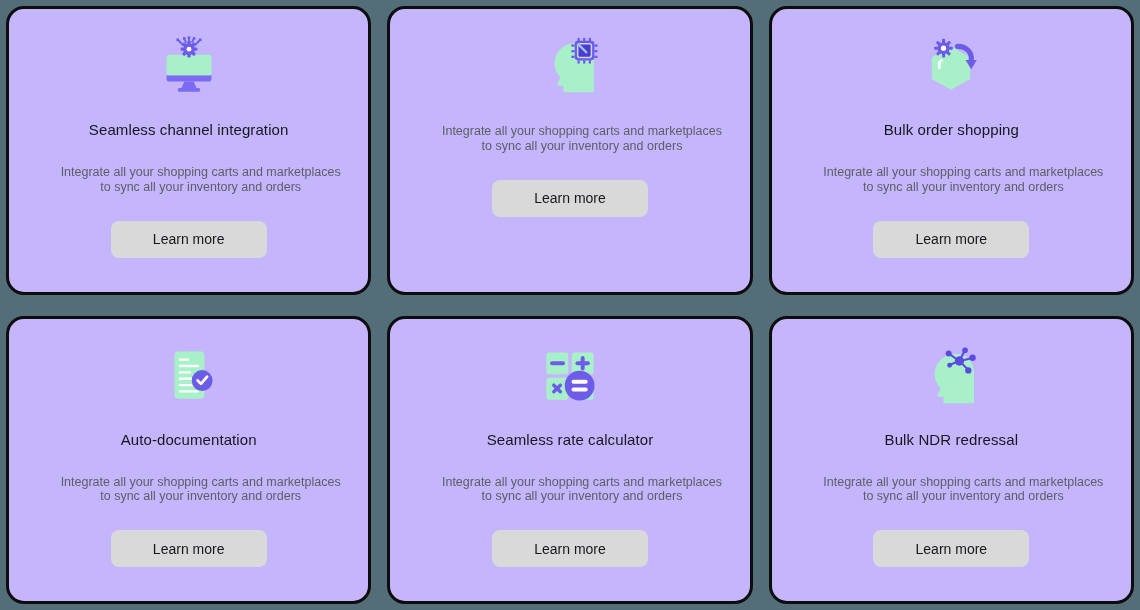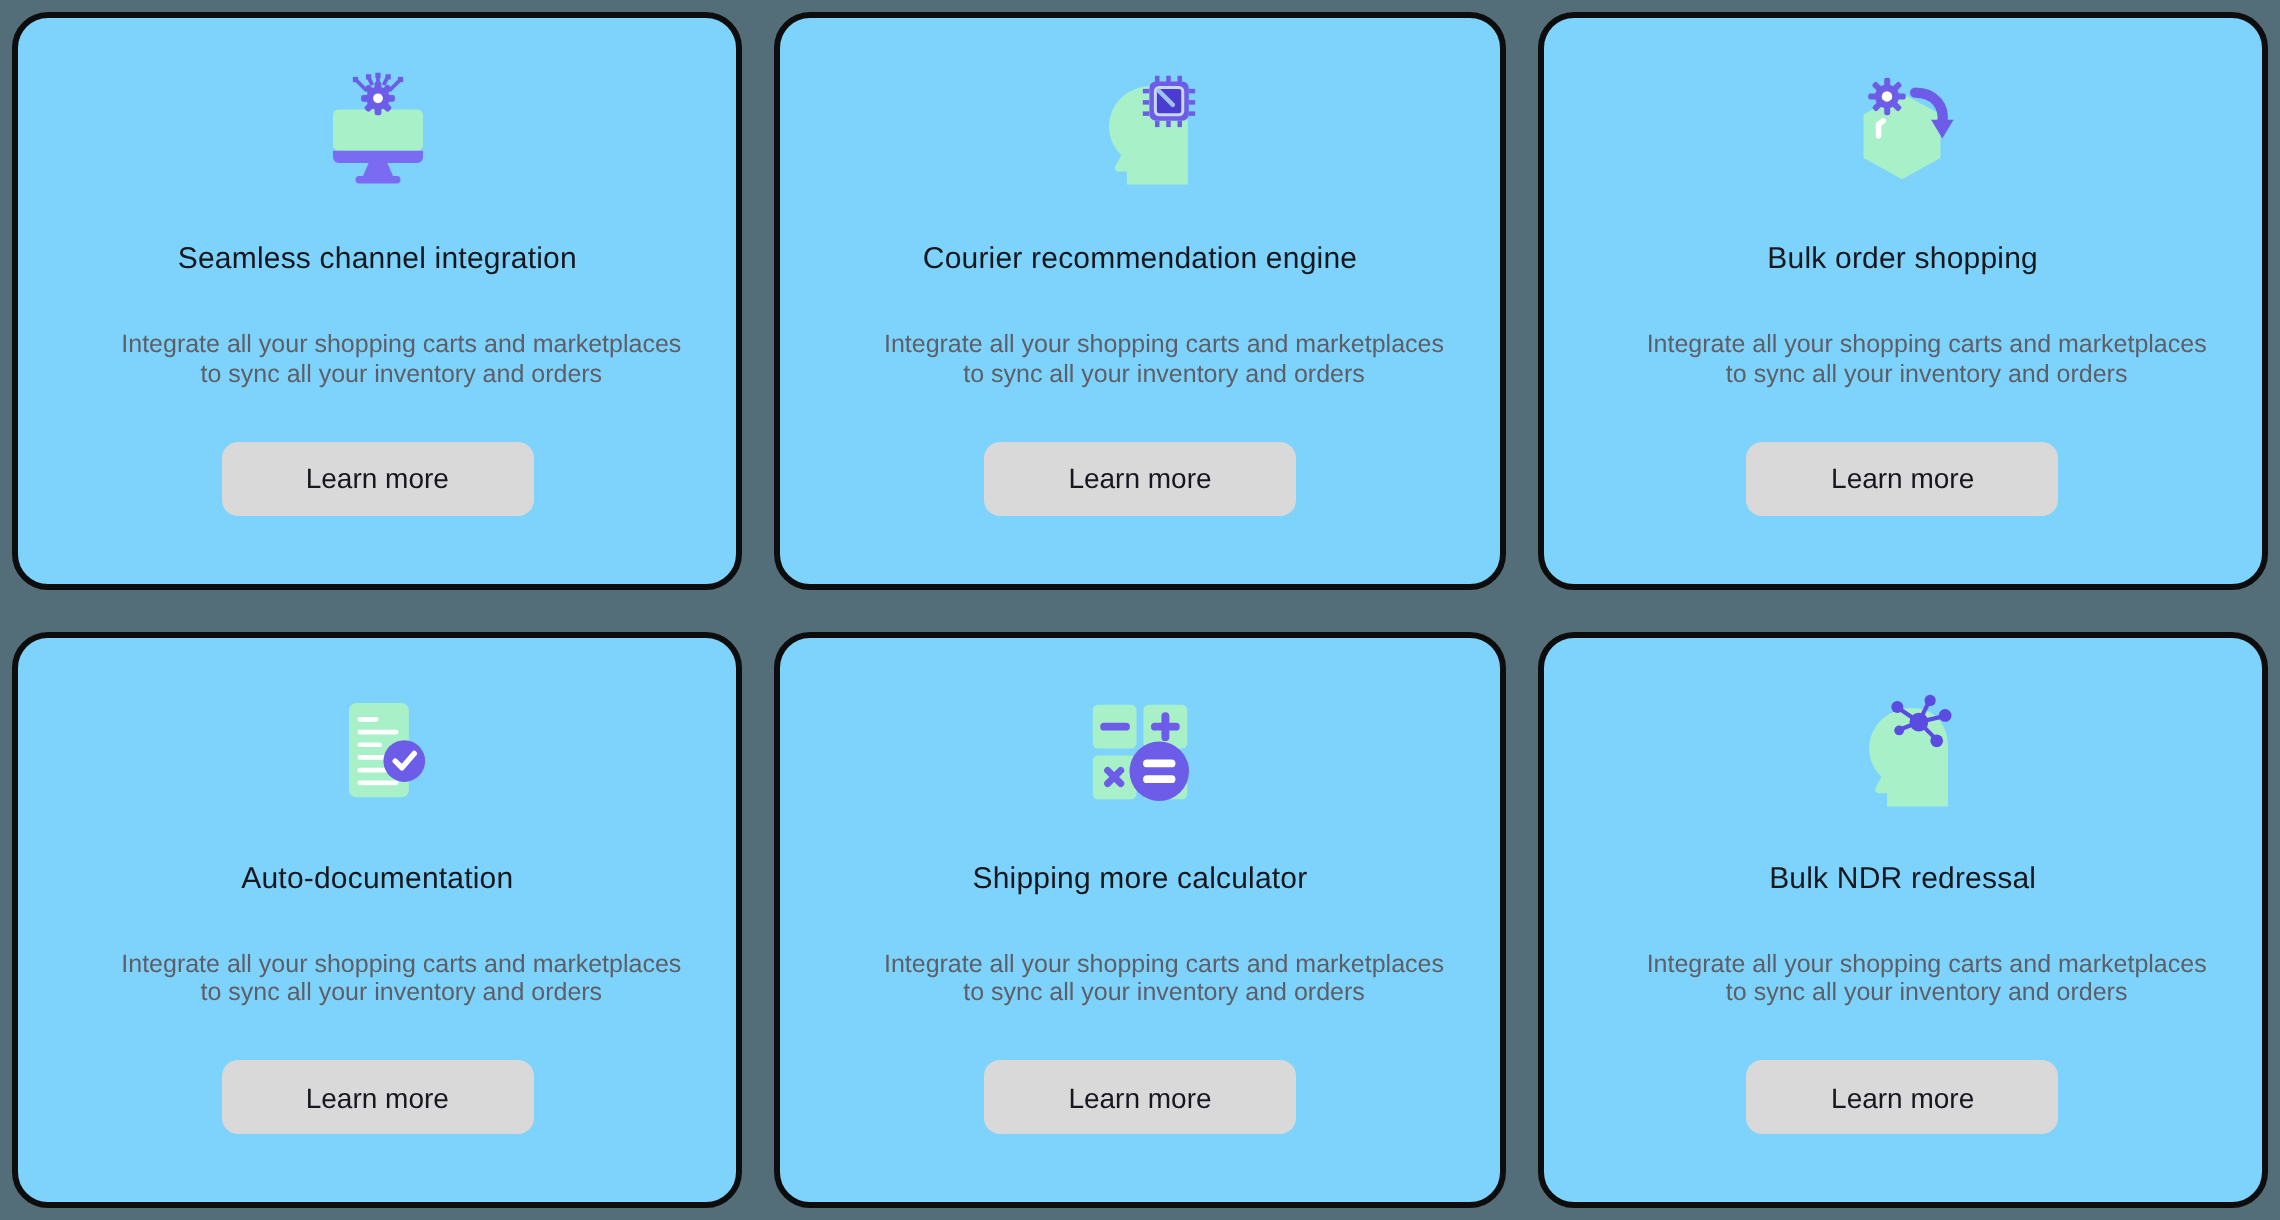--- a/index.html
+++ b/index.html
@@ -13,21 +13,21 @@
     box-sizing: border-box;
     width: 1140px; height: 610px;
     padding: 6px;
     display: grid;
     grid-template-columns: repeat(3, 1fr);
     grid-template-rows: repeat(2, 1fr);
     gap: 21px 16px;
   }
   .card {
     box-sizing: border-box;
-    background: #7dd3fc;
+    background: #c4b5fd;
     border: 3px solid #0d0d0d;
     border-radius: 18px;
     display: flex;
     flex-direction: column;
     align-items: center;
     text-align: center;
     padding: 26px 22px 0 22px;
   }
   .icon-wrap {
     height: 62px;
@@ -121,21 +121,20 @@
           <rect x="52" y="26" width="2.4" height="3.4"></rect>
           <rect x="33.5" y="9" width="3.4" height="2.4"></rect>
           <rect x="33.5" y="15" width="3.4" height="2.4"></rect>
           <rect x="33.5" y="21" width="3.4" height="2.4"></rect>
         </g>
         <rect x="37" y="5" width="21" height="21" rx="3.5" fill="#6C5CE7"></rect>
         <rect x="40.2" y="8.2" width="14.6" height="14.6" rx="2" fill="#4B3BD0" stroke="#C7D8F4" stroke-width="1.6"></rect>
         <line x1="42" y1="10" x2="49.5" y2="17.5" stroke="#9EC3EE" stroke-width="2.4" stroke-linecap="round"></line>
       </svg>
     </div>
-    <div class="card-title">Courier recommendation engine</div>
     <div class="card-desc">Integrate all your shopping carts and marketplaces to sync all your inventory and orders</div>
     <button class="learn-more">Learn more</button>
   </div>
 
   <div class="card">
     <div class="icon-wrap">
       <svg width="60" height="60" viewBox="0 0 64 64">
         <path d="M32 13 L51 23.5 L51 45 L32 55.5 L13 45 L13 23.5 Z" fill="#A8F1C8" stroke="#A8F1C8" stroke-width="3" stroke-linejoin="round"></path>
         <path d="M22 26 L19.5 28 L19.5 34" stroke="#ffffff" stroke-width="3" fill="none" stroke-linecap="round" stroke-linejoin="round"></path>
         <g fill="#6C5CE7">
@@ -192,21 +191,21 @@
           <line x1="13.5" y1="42.5" x2="21" y2="50"></line>
           <line x1="21" y1="42.5" x2="13.5" y2="50"></line>
         </g>
         <circle cx="43" cy="43" r="17" fill="#6C5CE7"></circle>
         <g stroke="#ffffff" stroke-width="4.5" stroke-linecap="round">
           <line x1="36" y1="38.5" x2="50" y2="38.5"></line>
           <line x1="36" y1="47.5" x2="50" y2="47.5"></line>
         </g>
       </svg>
     </div>
-    <div class="card-title">Shipping more calculator</div>
+    <div class="card-title">Seamless rate calculator</div>
     <div class="card-desc">Integrate all your shopping carts and marketplaces to sync all your inventory and orders</div>
     <button class="learn-more">Learn more</button>
   </div>
 
   <div class="card">
     <div class="icon-wrap">
       <svg width="60" height="60" viewBox="0 0 64 64">
         <path d="M24 61 L24 54 L19.5 54 C18.1 54 17.2 52.6 17.8 51.4 L21 45.3 C17 41.3 14.5 36 14.5 30.5 C14.5 17.5 25 8.5 37.5 8.5 C49 8.5 56.5 17 56.5 28.5 L56.5 61 Z" fill="#A8F1C8"></path>
         <g stroke="#5B4BE0" stroke-width="2.2">
           <line x1="41" y1="16" x2="30" y2="8.5"></line>

